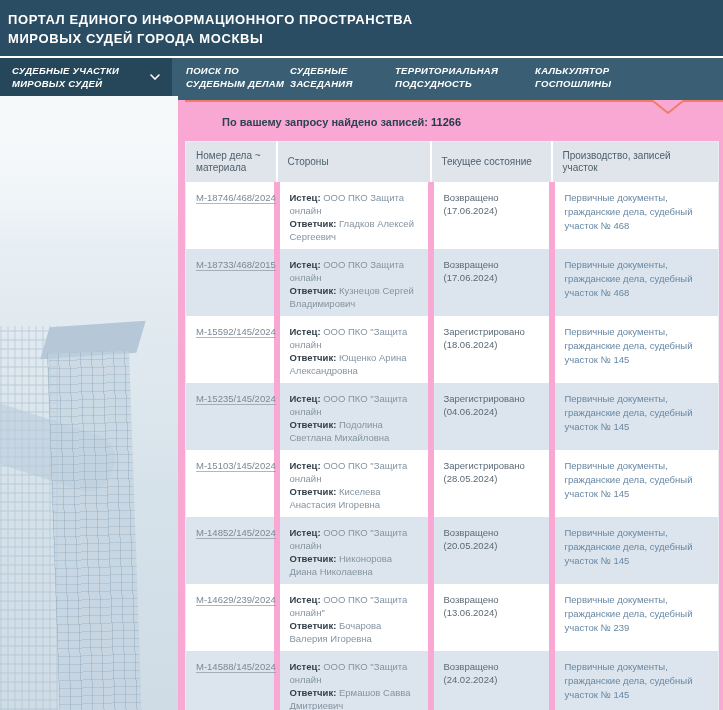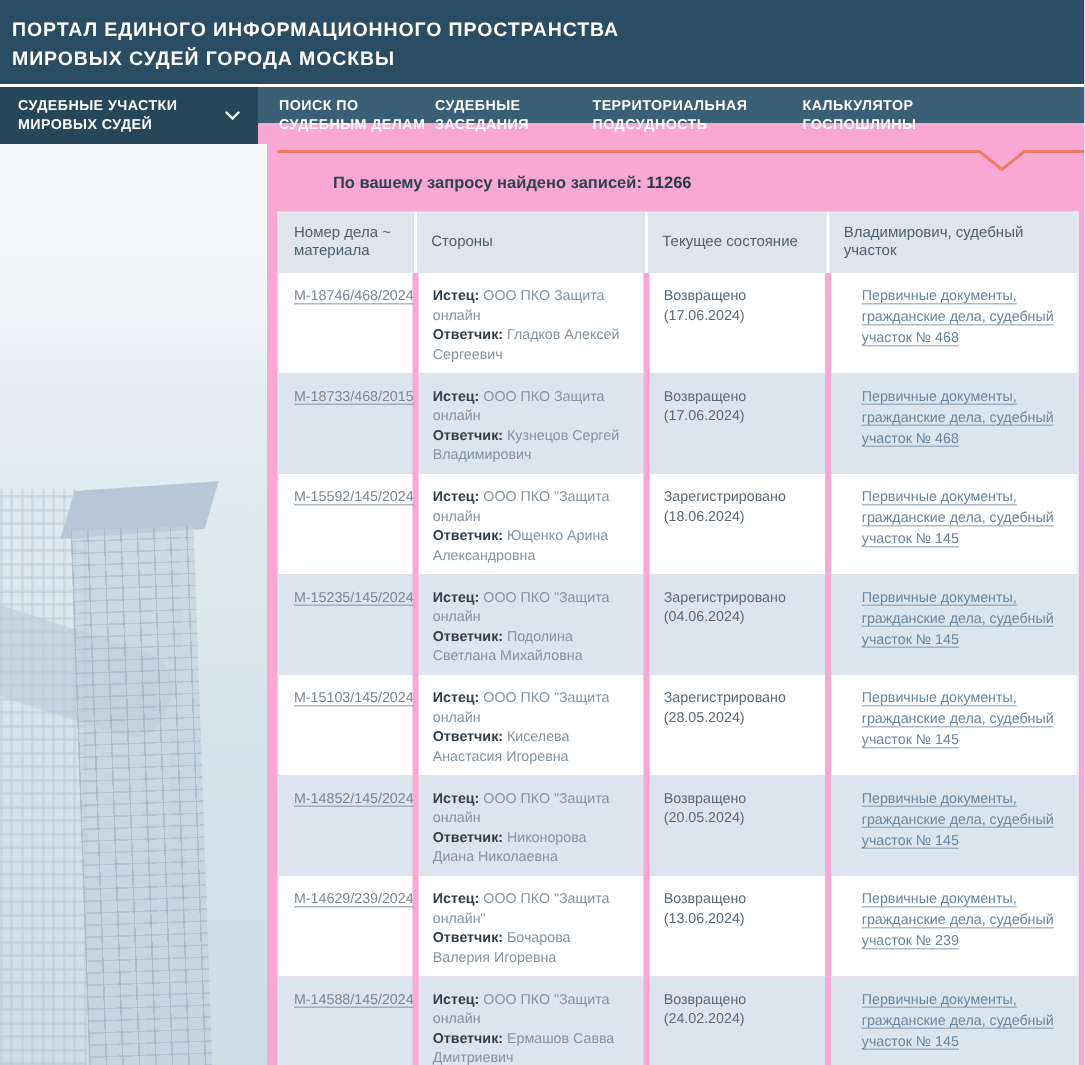--- a/index.html
+++ b/index.html
@@ -12,22 +12,23 @@
   
   .site-header {
     position:absolute; left:0; top:0; width:723px; height:58px;
     background:#2b4d63; color:#ffffff; padding:10px 10px 0 8px;
     border-bottom:2px solid #ffffff;
   }
   .site-title { font-size:13px; font-weight:700; letter-spacing:.6px; line-height:19px; }
 
   
   .main-nav {
-    position:absolute; left:0; top:58px; width:723px; height:24px;
+    position:absolute; left:0; top:58px; width:723px; height:42px;
     background:#3a5f74;
+    font-style:italic;
   }
   .nav-item {
     position:absolute; top:0; height:38px; display:flex; align-items:center;
     color:#ffffff; font-size:9.5px; font-weight:700; letter-spacing:.3px;
     line-height:13px; cursor:pointer;
   }
   .nav-item.active {
     left:0; width:172px; background:#264659; padding:0 12px;
     justify-content:space-between;
   }
@@ -83,36 +84,36 @@
     border:1px solid #e9eef3;
   }
   table.cases th {
     height:40px; background:#dfe5ea; color:#50606d; font-size:10px; font-weight:400;
     text-align:left; vertical-align:middle; padding:4px 10px; line-height:12px;
     border-right:2px solid #ffffff;
   }
   table.cases th:last-child { border-right:none; }
   table.cases td {
     height:55px; vertical-align:top; padding:9px 8px 6px 10px; line-height:13px;
-    border-right:4px solid #f9a8d4; font-size:9.5px;
+    border-right:6px solid #f9a8d4; font-size:9.5px;
   }
   table.cases td:last-child { border-right:none; }
   table.cases tr.even td { background:#dce5ed; }
   table.cases tr.odd td { background:#ffffff; }
 
   .case-link {
     color:#7b8894; white-space:nowrap; text-decoration:underline;
     text-decoration-color:rgba(123,136,148,.6); text-underline-offset:2px; cursor:pointer;
   }
   .c-parties .lbl { font-weight:700; color:#333f48; }
   .c-parties .val { color:#8494a1; }
   .c-status span { color:#5a6a76; }
   .prod-link {
-    color:#6787a3; text-decoration:underline; text-decoration-color:rgba(103,135,163,.55);
-    text-underline-offset:2px; cursor:pointer; display:inline-block; line-height:14px;margin-left:11px;
+    color:#6787a3; text-decoration-color:rgba(103,135,163,.55);
+    text-underline-offset:2px; cursor:pointer; display:inline-block; line-height:14px;
   }
 </style>
 </head>
 <body>
 
 <div class="page">
 
   <header class="site-header">
     <div class="site-title">
       <div>ПОРТАЛ ЕДИНОГО ИНФОРМАЦИОННОГО ПРОСТРАНСТВА</div>
@@ -165,21 +166,21 @@
         <col style="width:91px">
         <col style="width:154px">
         <col style="width:121px">
         <col style="width:167px">
       </colgroup>
     <thead>
       <tr>
         <th>Номер дела ~ материала</th>
         <th>Стороны</th>
         <th>Текущее состояние</th>
-        <th>Владимирович, судебный участок</th>
+        <th>Производство, записей участок</th>
       </tr>
     </thead>
     <tbody>
         <tr class="odd">
           <td class="c-num"><a class="case-link">М-18746/468/2024</a></td>
           <td class="c-parties"><span class="lbl">Истец:</span> <span class="val">ООО ПКО Защита онлайн</span><br><span class="lbl">Ответчик:</span> <span class="val">Гладков Алексей Сергеевич</span></td>
           <td class="c-status"><span>Возвращено (17.06.2024)</span></td>
           <td class="c-prod"><a class="prod-link">Первичные документы, гражданские дела, судебный участок № 468</a></td>
         </tr>
         <tr class="even">

